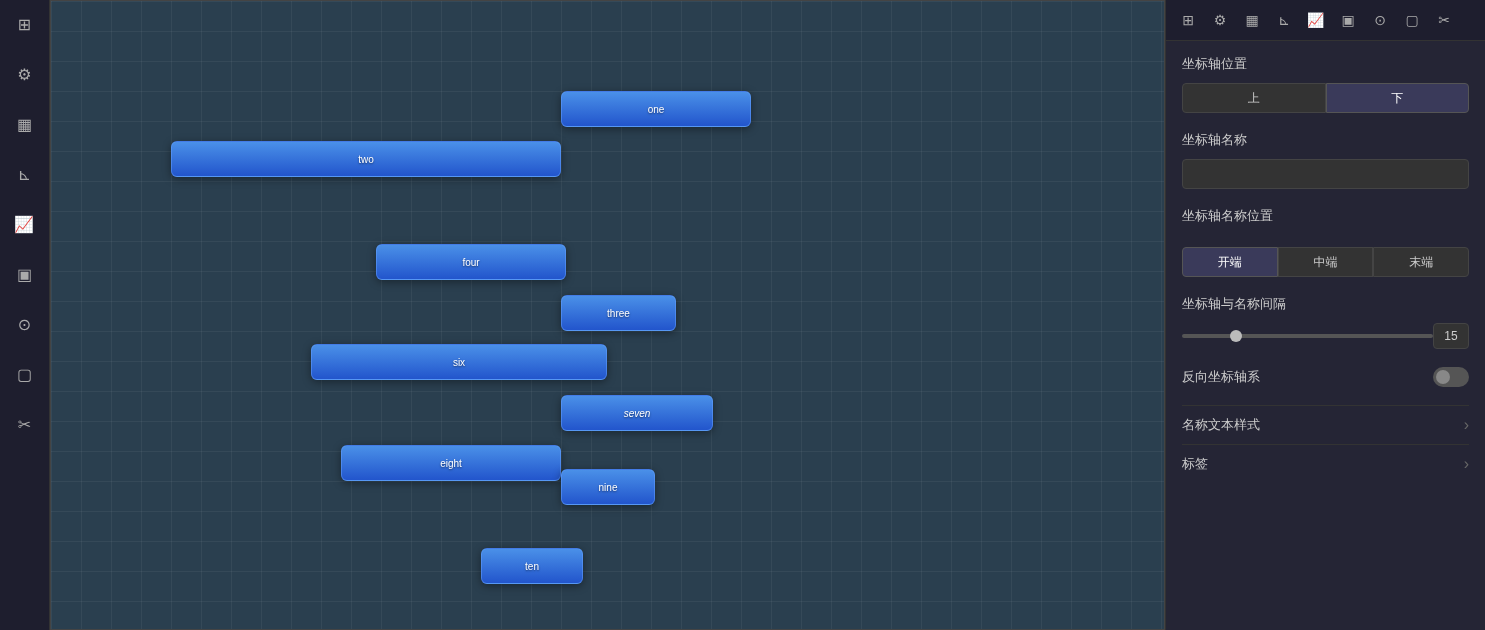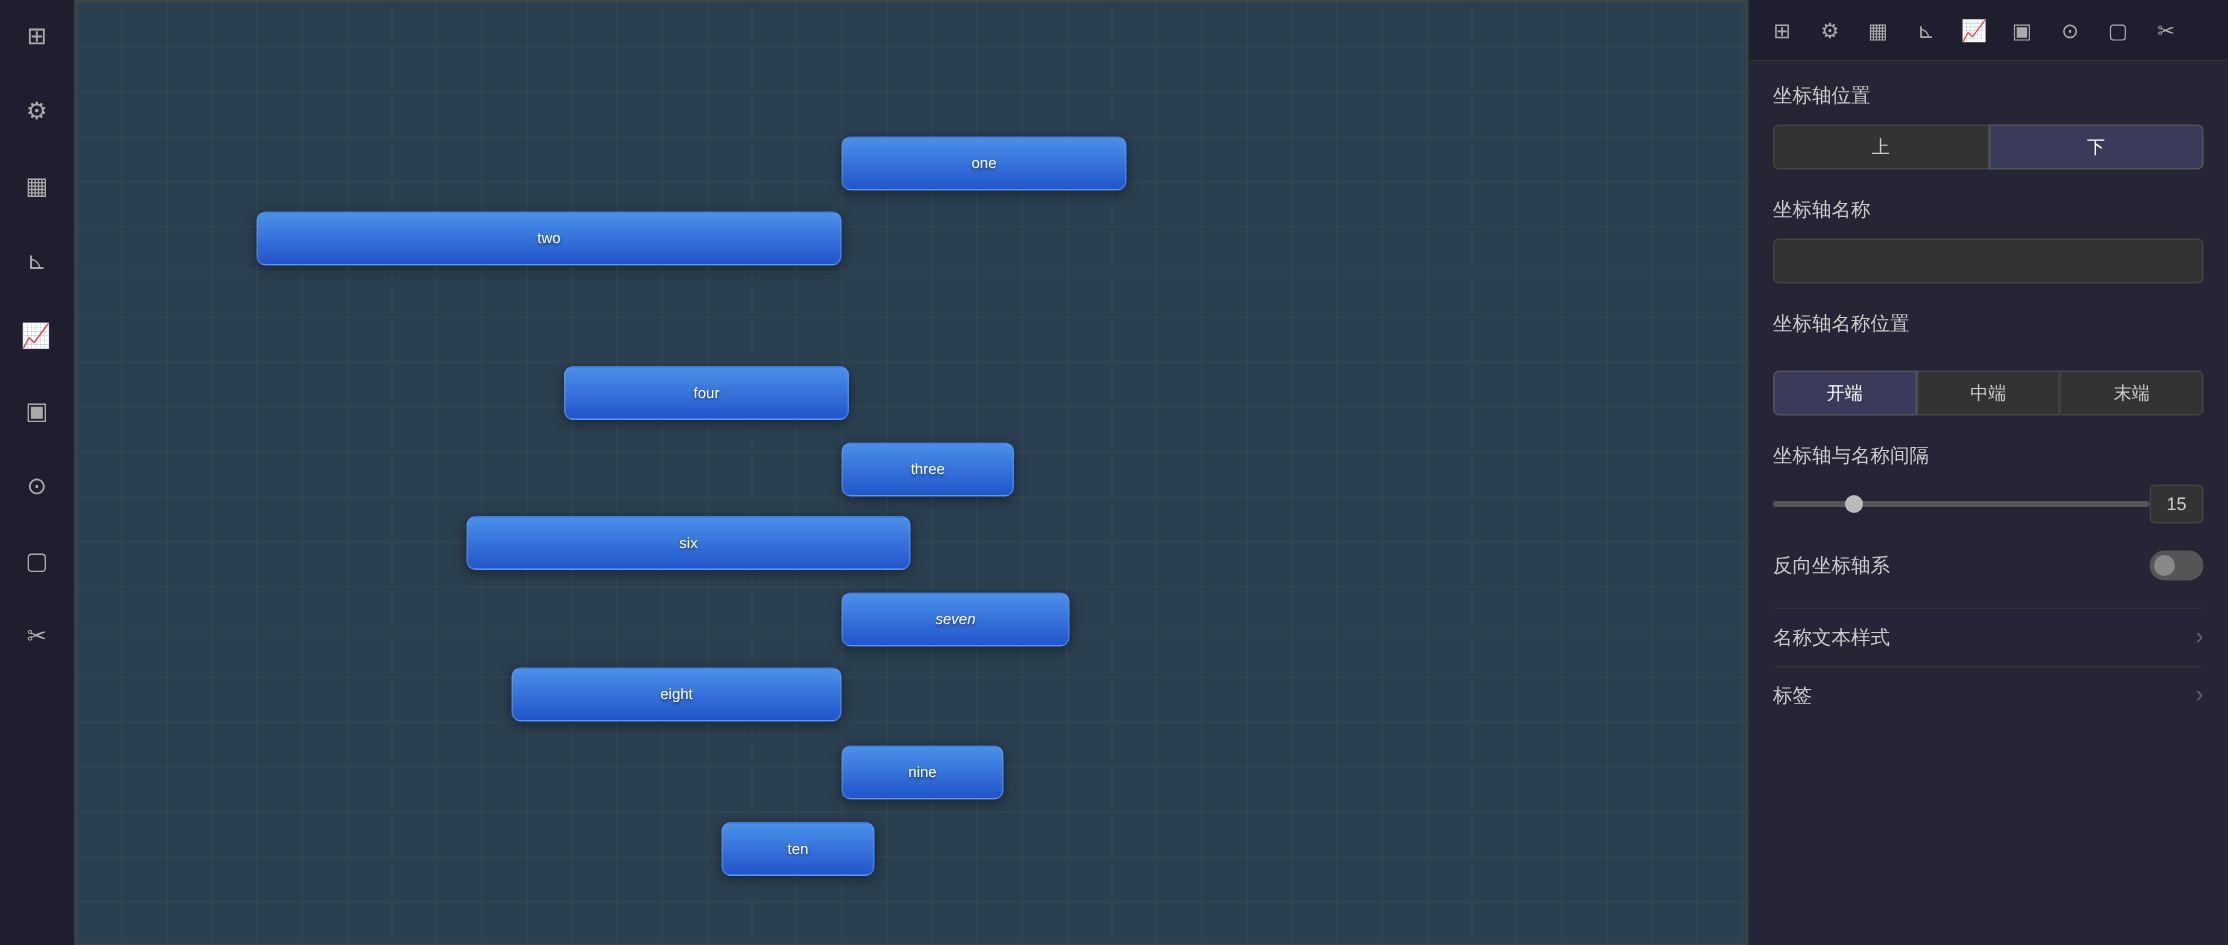--- a/index.html
+++ b/index.html
@@ -271,21 +271,21 @@
 </div>
 
 <div class="canvas-area">
 <div class="bar-item" style="left: 510px; top: 90px; width: 190px;">one</div>
     <div class="bar-item" style="left: 120px; top: 140px; width: 390px;">two</div>
     <div class="bar-item" style="left: 325px; top: 243px; width: 190px; text-align: right;">four</div>
     <div class="bar-item" style="left: 510px; top: 294px; width: 115px;">three</div>
     <div class="bar-item" style="left: 260px; top: 343px; width: 296px;">six</div>
     <div class="bar-item" style="left: 510px; top: 394px; width: 152px; font-style: italic;">seven</div>
     <div class="bar-item" style="left: 290px; top: 444px; width: 220px;">eight</div>
-    <div class="bar-item" style="left: 510px; top: 496px; width: 108px;">nine</div>
+    <div class="bar-item" style="left: 510px; top: 468px; width: 94px;">nine</div>
     <div class="bar-item" style="left: 430px; top: 547px; width: 102px;">ten</div>
   </div>
 
 <div class="right-panel">
 
   <div class="panel-toolbar">
     <div class="tool-icon">⊞</div>
     <div class="tool-icon">⚙</div>
     <div class="tool-icon">▦</div>
     <div class="tool-icon">⊾</div>

